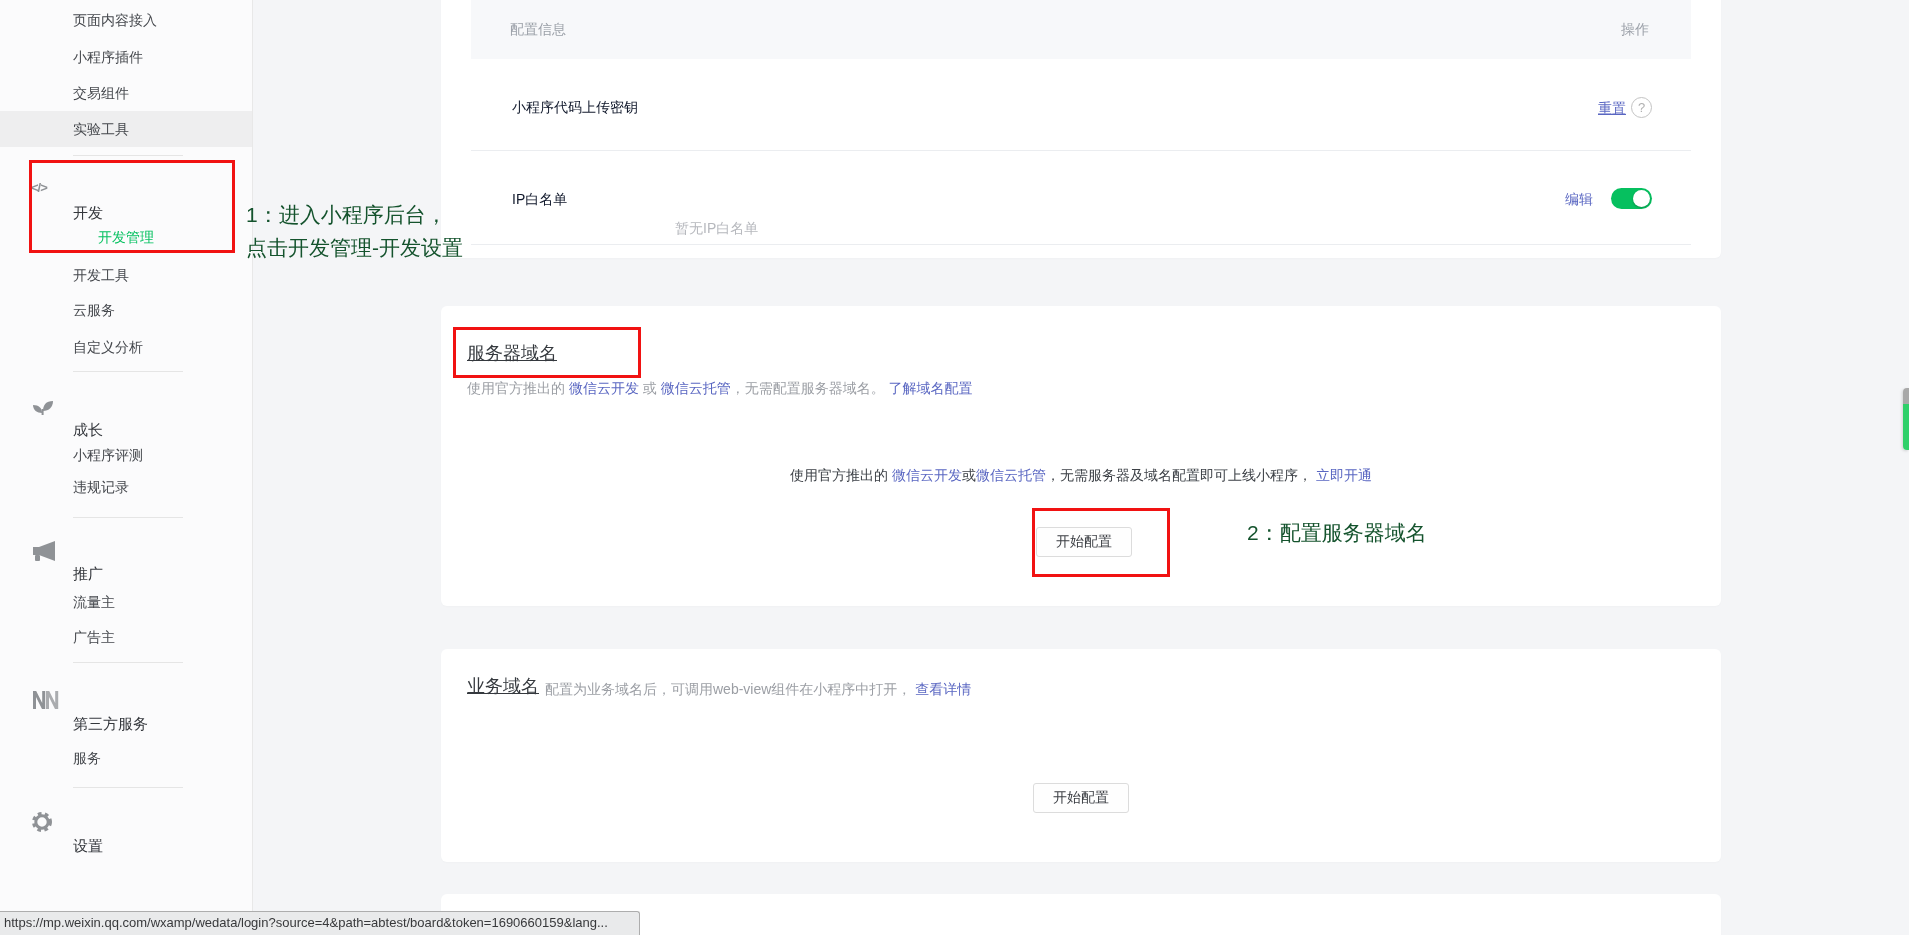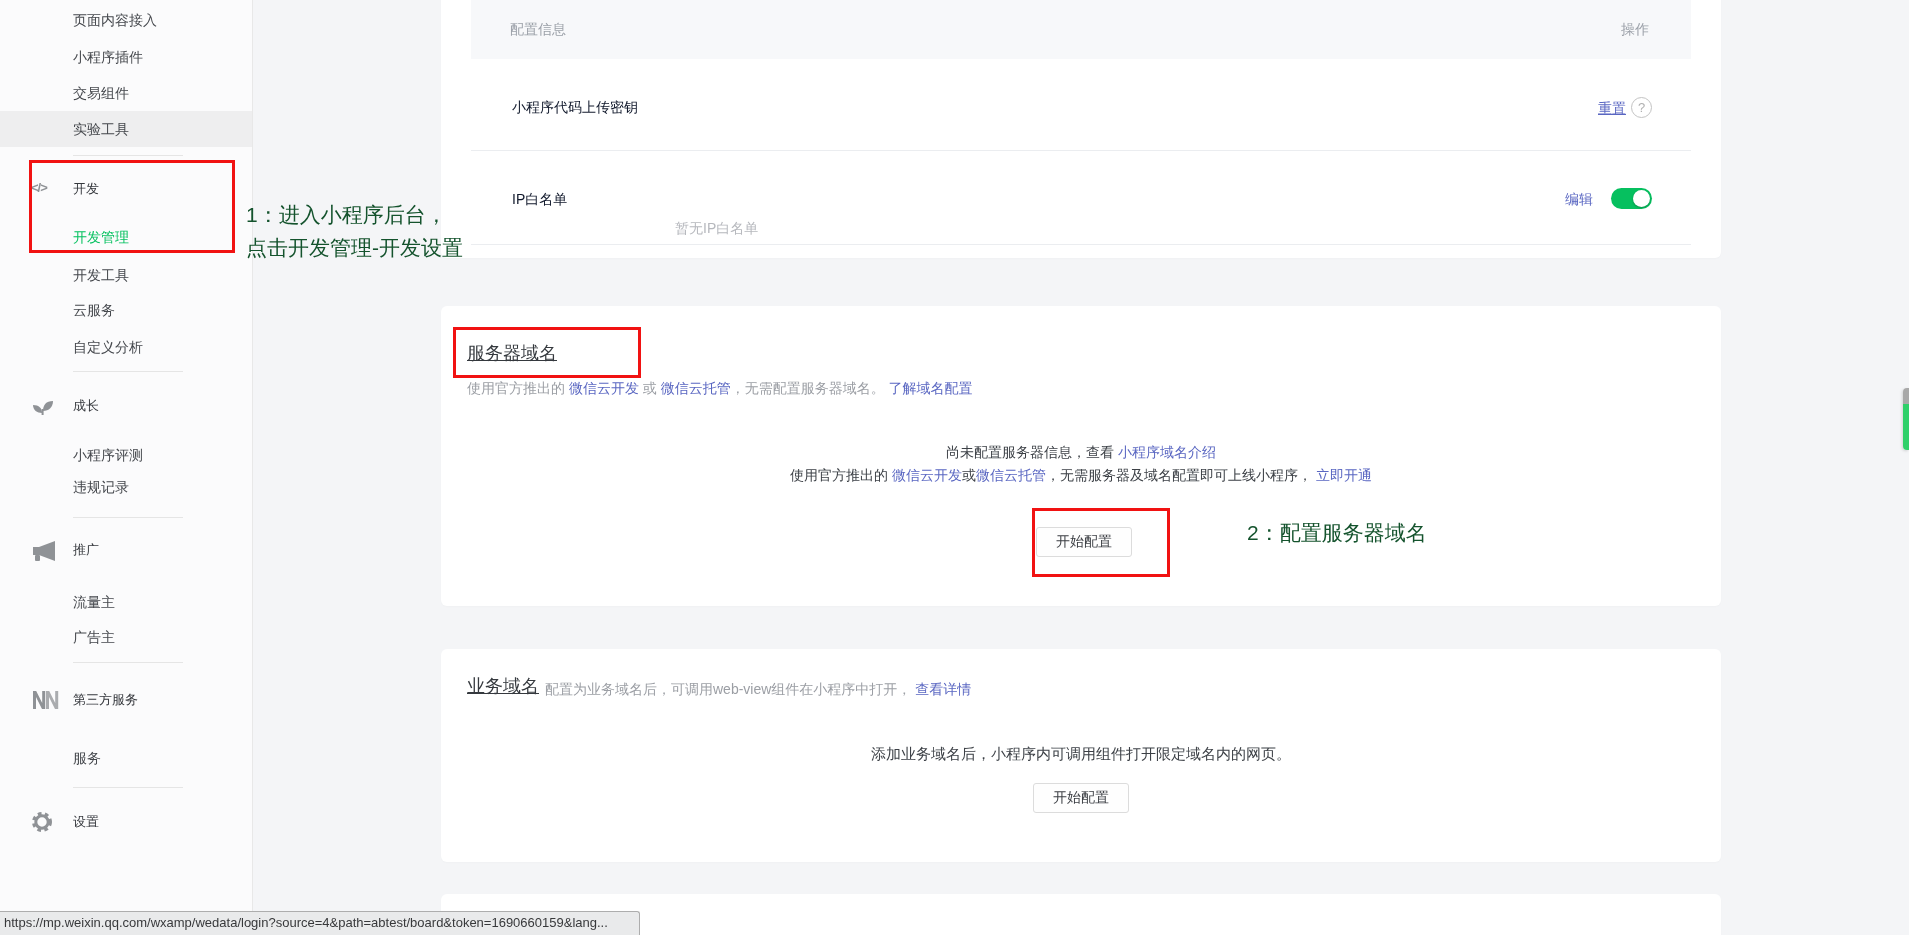--- a/index.html
+++ b/index.html
@@ -2,22 +2,22 @@
 <html><head>
 <meta charset="utf-8">
 <style>
   html,body{margin:0;padding:0;}
   body{font-family:"Liberation Sans",sans-serif;background:#fff;}
   #canvas{position:relative;width:1909px;height:935px;overflow:hidden;background:#f4f5f7;}
   .abs{position:absolute;}
   
   #sidebar{left:0;top:0;width:252px;height:935px;background:#fbfbfc;border-right:1px solid #e8e8e8;}
   .side-item{left:73px;width:160px;height:20px;line-height:20px;font-size:14px;color:#45484d;cursor:pointer;white-space:nowrap;}
-  .side-head{left:73px;width:160px;height:24px;line-height:24px;font-size:13px;color:#34373c;cursor:pointer;white-space:nowrap;}
-  .side-item.active{color:#07c160;}
+  .side-head{left:73px;width:160px;height:24px;line-height:24px;font-size:15px;color:#34373c;cursor:pointer;white-space:nowrap;margin-top:24px;}
+  .side-item.active{color:#07c160;margin-left:25px;}
   .side-div{left:73px;width:110px;height:1px;background:#e5e5e5;}
   .side-hl{left:0;top:111px;width:252px;height:36px;background:#eeeeef;}
   .side-icon{left:31px;width:28px;height:22px;color:#8f9296;}
   .side-icon svg{display:block;}
   
   .card{background:#fff;border-radius:6px;box-shadow:0 1px 2px rgba(0,0,0,0.02);}
   #card-config{left:441px;top:-22px;width:1280px;height:280px;}
   #card-server{left:441px;top:306px;width:1280px;height:300px;}
   #card-biz{left:441px;top:649px;width:1280px;height:213px;}
   #card-next{left:441px;top:894px;width:1280px;height:60px;}
@@ -137,35 +137,31 @@
 
   <div class="abs hdiv" style="left:471px;top:244px;width:1220px"></div>
 
   <div id="card-server" class="abs card"></div>
   <div class="abs sec-title" style="left:467px;top:341px">服务器域名</div>
 
   <div class="abs gray-txt" style="left:467px;top:380px">
     <span>使用官方推出的 </span><a class="lnk">微信云开发</a><span> 或 </span><a class="lnk">微信云托管</a><span>，无需配置服务器域名。 </span><a class="lnk">了解域名配置</a>
   </div>
 
-  <div class="abs center-line body-txt" style="top:442px">
-    <span>尚未配置服务器信息，查看 </span><a class="lnk">小程序域名介绍</a>
-  </div>
   <div class="abs center-line body-txt" style="top:465px">
     <span>使用官方推出的 </span><a class="lnk">微信云开发</a><span>或</span><a class="lnk">微信云托管</a><span>，无需服务器及域名配置即可上线小程序， </span><a class="lnk">立即开通</a>
   </div>
 
   <button class="abs btn" style="left:1036px;top:527px;width:96px;height:30px">开始配置</button>
 
   <div id="card-biz" class="abs card"></div>
   <div class="abs sec-title" style="left:467px;top:674px">业务域名</div>
   <div class="abs gray-txt" style="left:545px;top:681px">
     <span>配置为业务域名后，可调用web-view组件在小程序中打开， </span><a class="lnk">查看详情</a>
   </div>
-  <div class="abs center-line" style="top:743px;font-size:15px;color:#3c4046;height:22px;line-height:22px">添加业务域名后，小程序内可调用组件打开限定域名内的网页。</div>
   <button class="abs btn" style="left:1033px;top:783px;width:96px;height:30px">开始配置</button>
 
   <div id="card-next" class="abs card"></div>
 
   <div class="abs red-box" style="left:29px;top:160px;width:206px;height:93px"></div>
   <div class="abs red-txt" style="left:246px;top:198px">1：进入小程序后台，</div>
   <div class="abs red-txt" style="left:246px;top:231px">点击开发管理-开发设置</div>
 
   <div class="abs red-box" style="left:453px;top:327px;width:188px;height:51px"></div>
   <div class="abs red-box" style="left:1032px;top:508px;width:138px;height:69px"></div>

